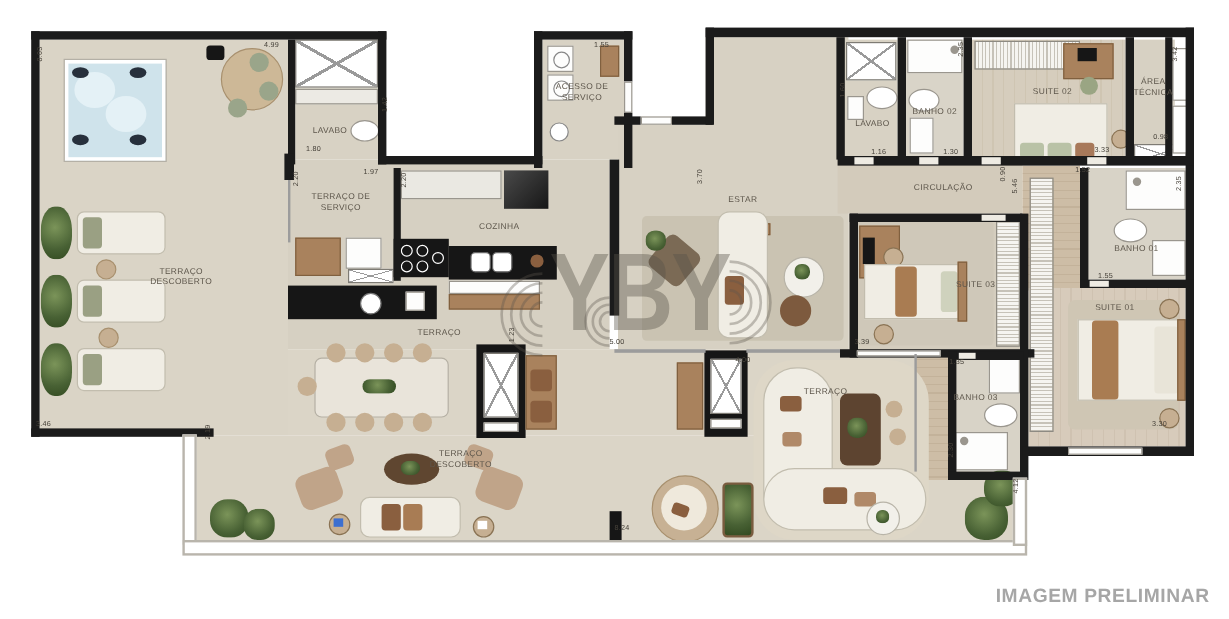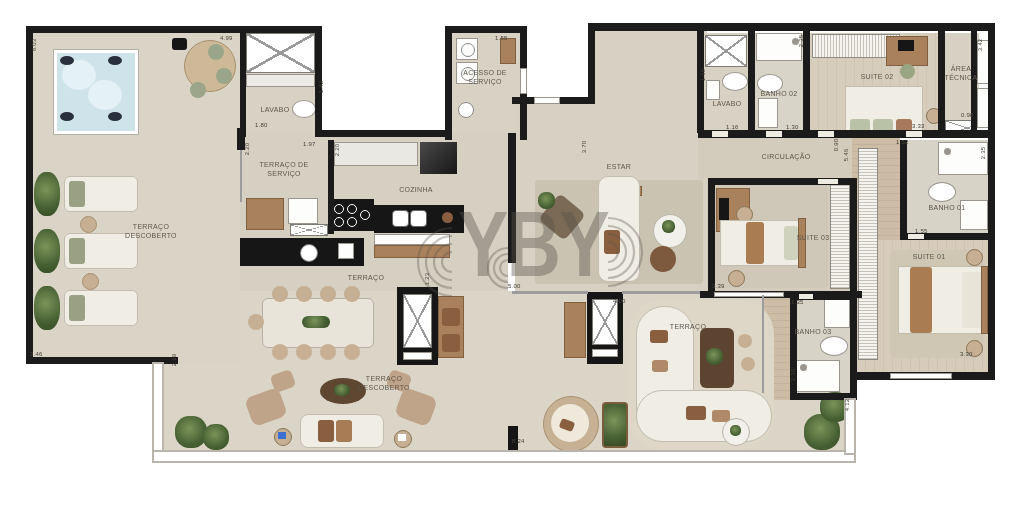--- a/index.html
+++ b/index.html
@@ -358,14 +358,15 @@
       <path d="M608,234 A18,18 0 0 1 608,270"></path>
       <path d="M608,226 A26,26 0 0 1 608,278"></path>
       <path d="M608,218 A34,34 0 0 1 608,286"></path>
       <path d="M508,260 A8,8 0 0 0 508,276"></path>
       <path d="M508,254 A14,14 0 0 0 508,282"></path>
       <path d="M508,248 A20,20 0 0 0 508,288"></path>
     </g>
   </svg>
   <div class="wm-text">YBY</div>
 
+  <div class="footer">IMAGEM PRELIMINAR</div>
 
 </div>
 
 </body></html>

